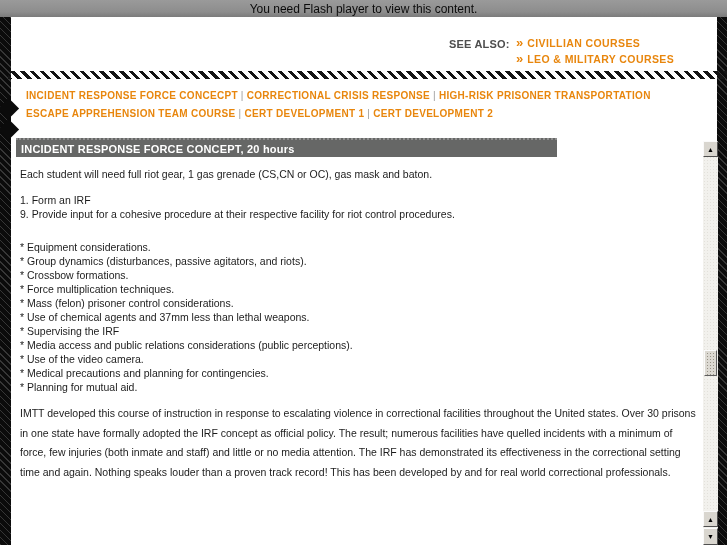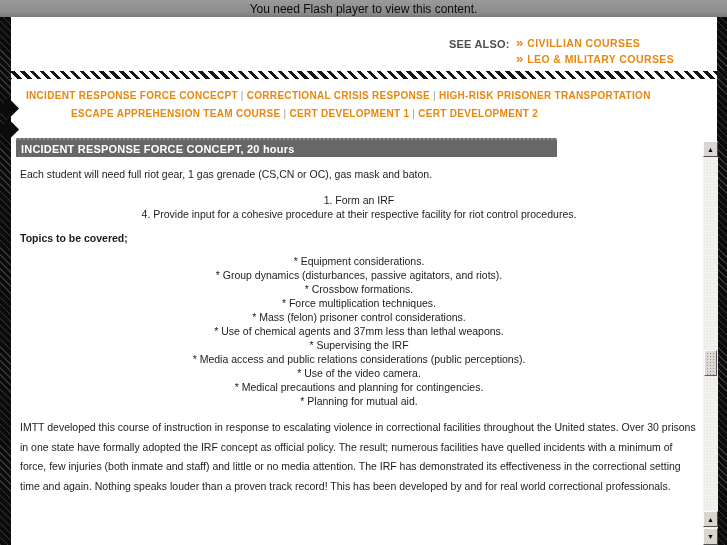--- a/index.html
+++ b/index.html
@@ -27,35 +27,35 @@
   .see-link{display:flex;align-items:center;height:14px;text-decoration:none;cursor:pointer;}
   .see-link .chev{color:var(--accent);font-weight:bold;font-size:13px;margin-right:4px;line-height:12px;}
   .see-link .see-label{color:var(--accent);font-weight:bold;font-size:10.5px;letter-spacing:.4px;}
 
   
   .divider{position:absolute;left:8px;top:71px;width:719px;height:8px;
            background:repeating-linear-gradient(45deg,#141414 0 3px,transparent 3px 7px);}
 
   
   .nav-row{position:absolute;left:26px;white-space:nowrap;font-size:10px;font-weight:bold;letter-spacing:.3px;}
-  .nav-row.r1{top:90px;} .nav-row.r2{top:108px;margin-left:45px;}
+  .nav-row.r1{top:90px;} .nav-row.r2{top:108px;}
   .nav-link{color:var(--accent);text-decoration:none;cursor:pointer;}
   .nav-sep{color:#9b9b9b;font-weight:normal;padding:0 3px;}
 
   
   .title-bar{position:absolute;left:16px;top:138px;width:541px;height:19px;background:#666766;
              border-top:2px dotted #8f8f8f;box-sizing:border-box;
              display:flex;align-items:center;}
   .title-bar span{color:#ffffff;font-weight:bold;font-size:11px;padding-left:5px;letter-spacing:.2px;}
 
   
   .content{position:absolute;left:20px;top:163px;width:678px;color:#1c1c1c;font-size:10.5px;}
   .content .para{line-height:14px;margin:4px 0 12px 0;}
   .content .heading{font-weight:bold;line-height:14px;margin:0;}
-  .content .line{line-height:14px;text-align:center;}
+  .content .line{line-height:14px;}
   .list{margin:0 0 10px 0;}
   .gap-s{height:9px;}
   .closing{line-height:19.5px;margin-top:2px;}
 
   
   .sb-track{position:absolute;left:703px;top:141px;width:15px;height:404px;background:#f2f1ed;
             background-image:radial-gradient(#e3e1db 25%,transparent 26%);background-size:3px 3px;}
   .sb-btn{position:absolute;left:703px;width:15px;height:16px;background:#d9d6cf;
           border:1px solid;border-color:#fafafa #4f4f4f #4f4f4f #fafafa;box-sizing:border-box;
           display:flex;align-items:center;justify-content:center;font-size:7px;color:#000;cursor:pointer;}
@@ -103,23 +103,22 @@
 
   <div class="title-bar">
     <span>INCIDENT RESPONSE FORCE CONCEPT, 20 hours</span>
   </div>
 
   <div class="content">
     <div class="para">Each student will need full riot gear, 1 gas grenade (CS,CN or OC), gas mask and baton.</div>
     <div class="list">
 
     <div class="line">1. Form an IRF</div>
-        <div class="line">4. Provide input for a cohesive procedure at their respective facility for riot control procedures.</div>
+        <div class="line">9. Provide input for a cohesive procedure at their respective facility for riot control procedures.</div>
       </div>
-    <div class="heading">Topics to be covered;</div>
     <div class="gap-s"></div>
     <div class="list">
 
     <div class="line">* Equipment considerations.</div>
         <div class="line">* Group dynamics (disturbances, passive agitators, and riots).</div>
         <div class="line">* Crossbow formations.</div>
         <div class="line">* Force multiplication techniques.</div>
         <div class="line">* Mass (felon) prisoner control considerations.</div>
         <div class="line">* Use of chemical agents and 37mm less than lethal weapons.</div>
         <div class="line">* Supervising the IRF</div>

